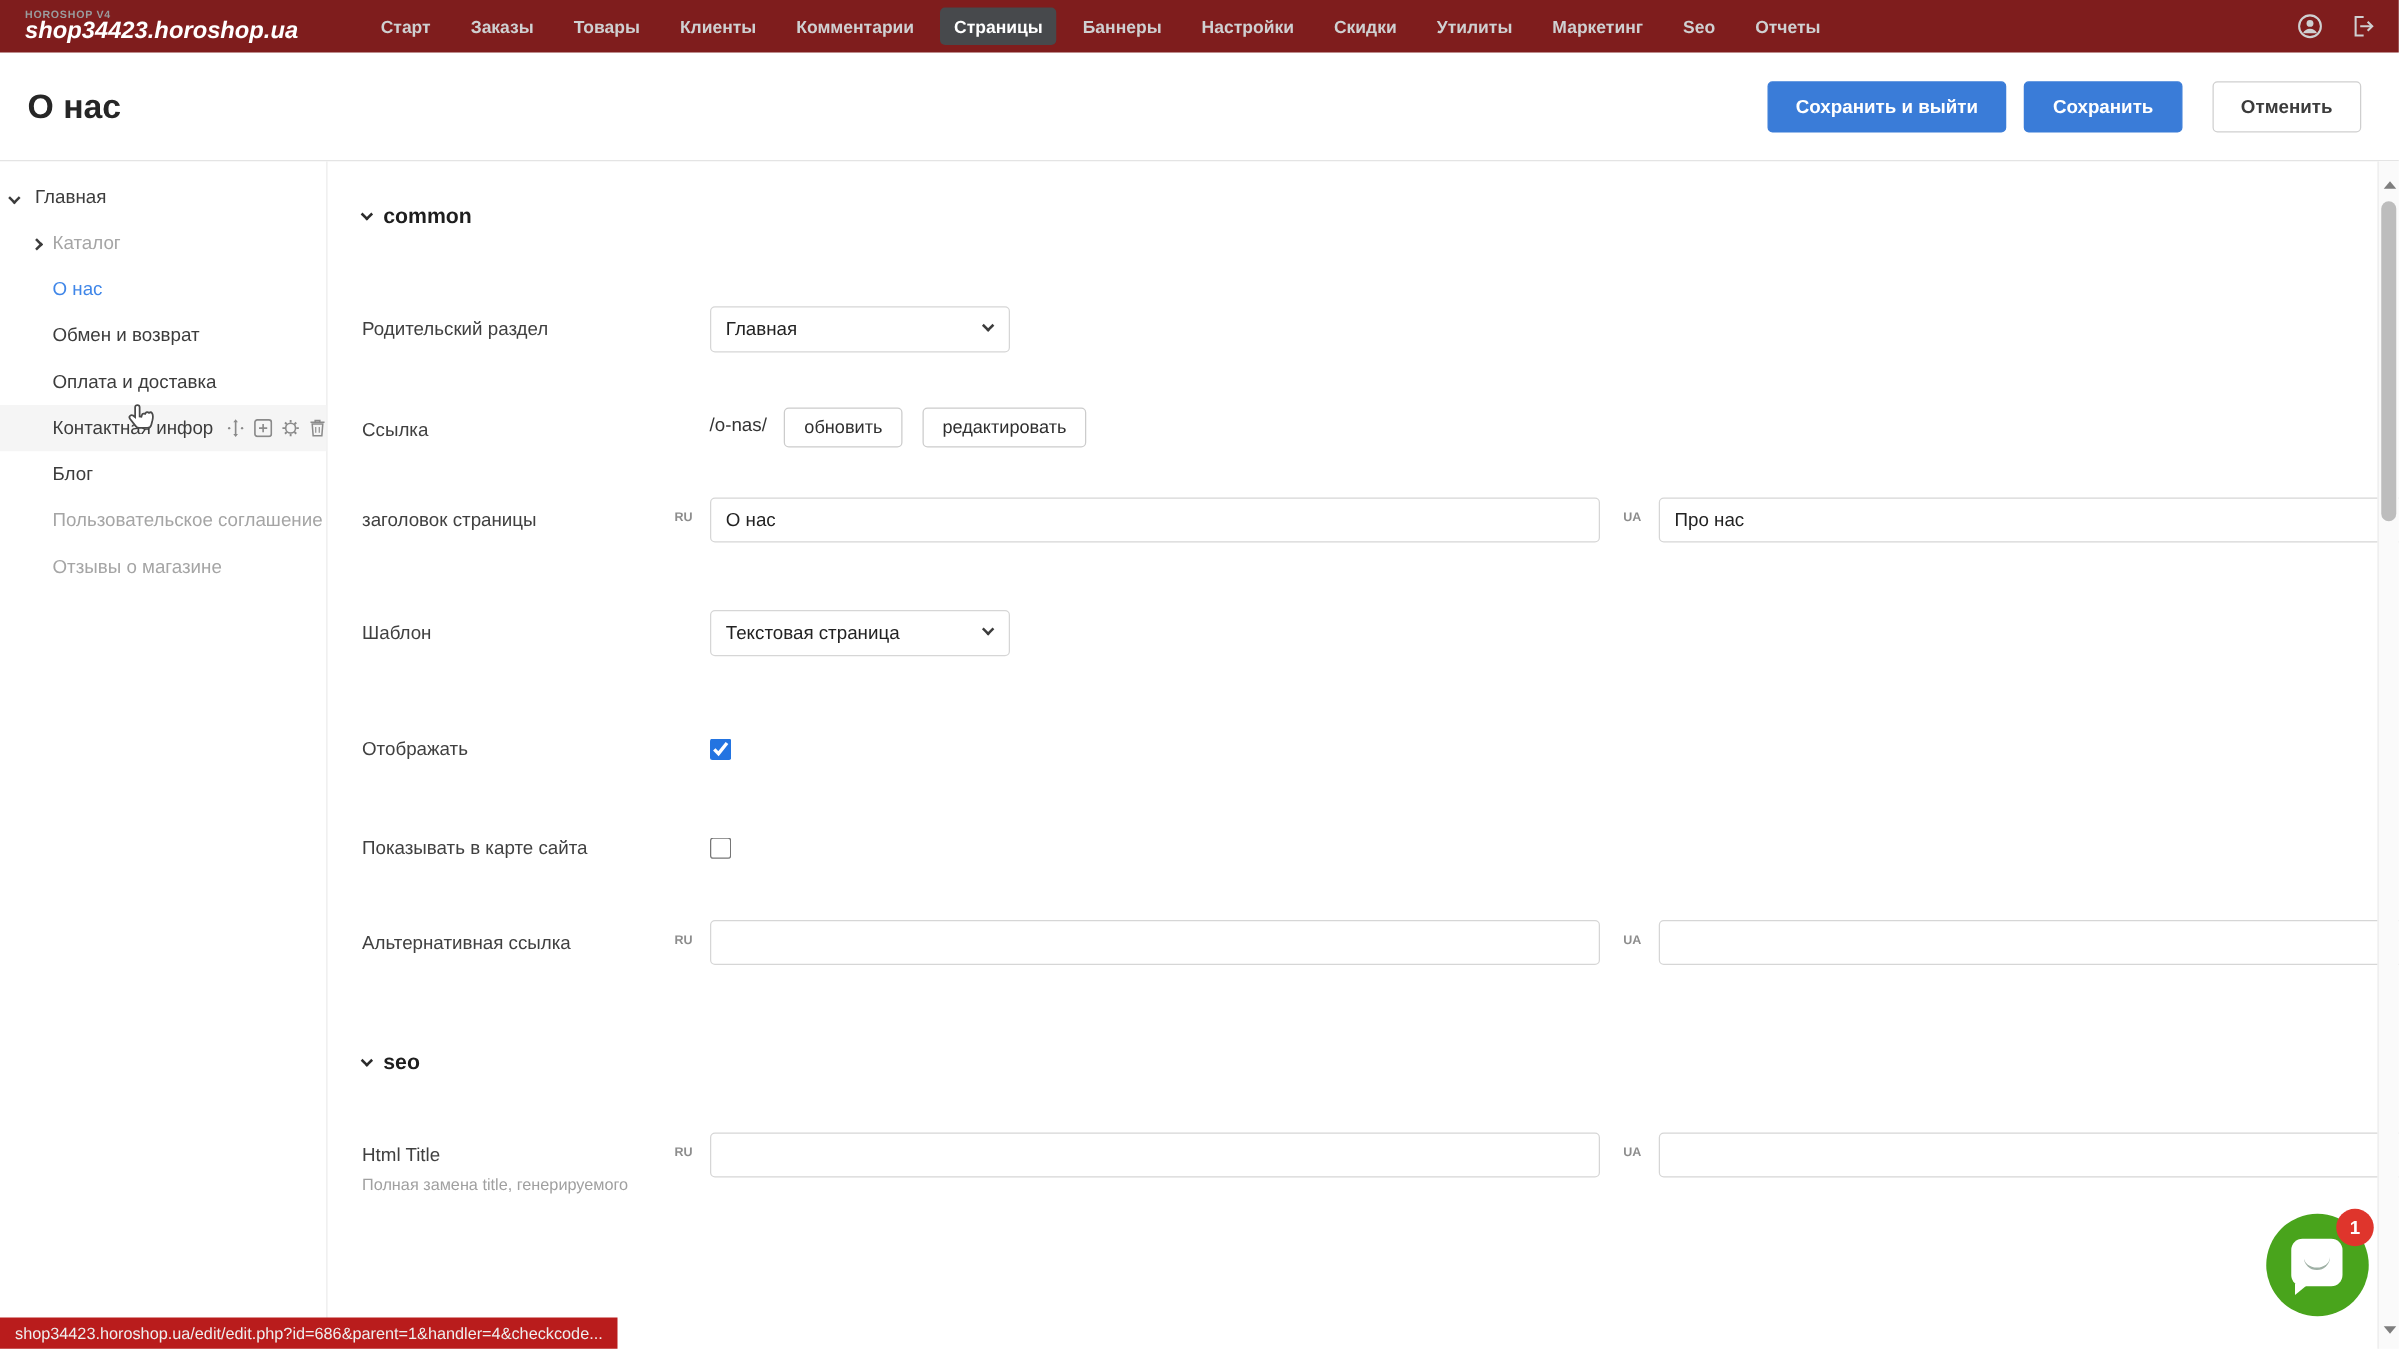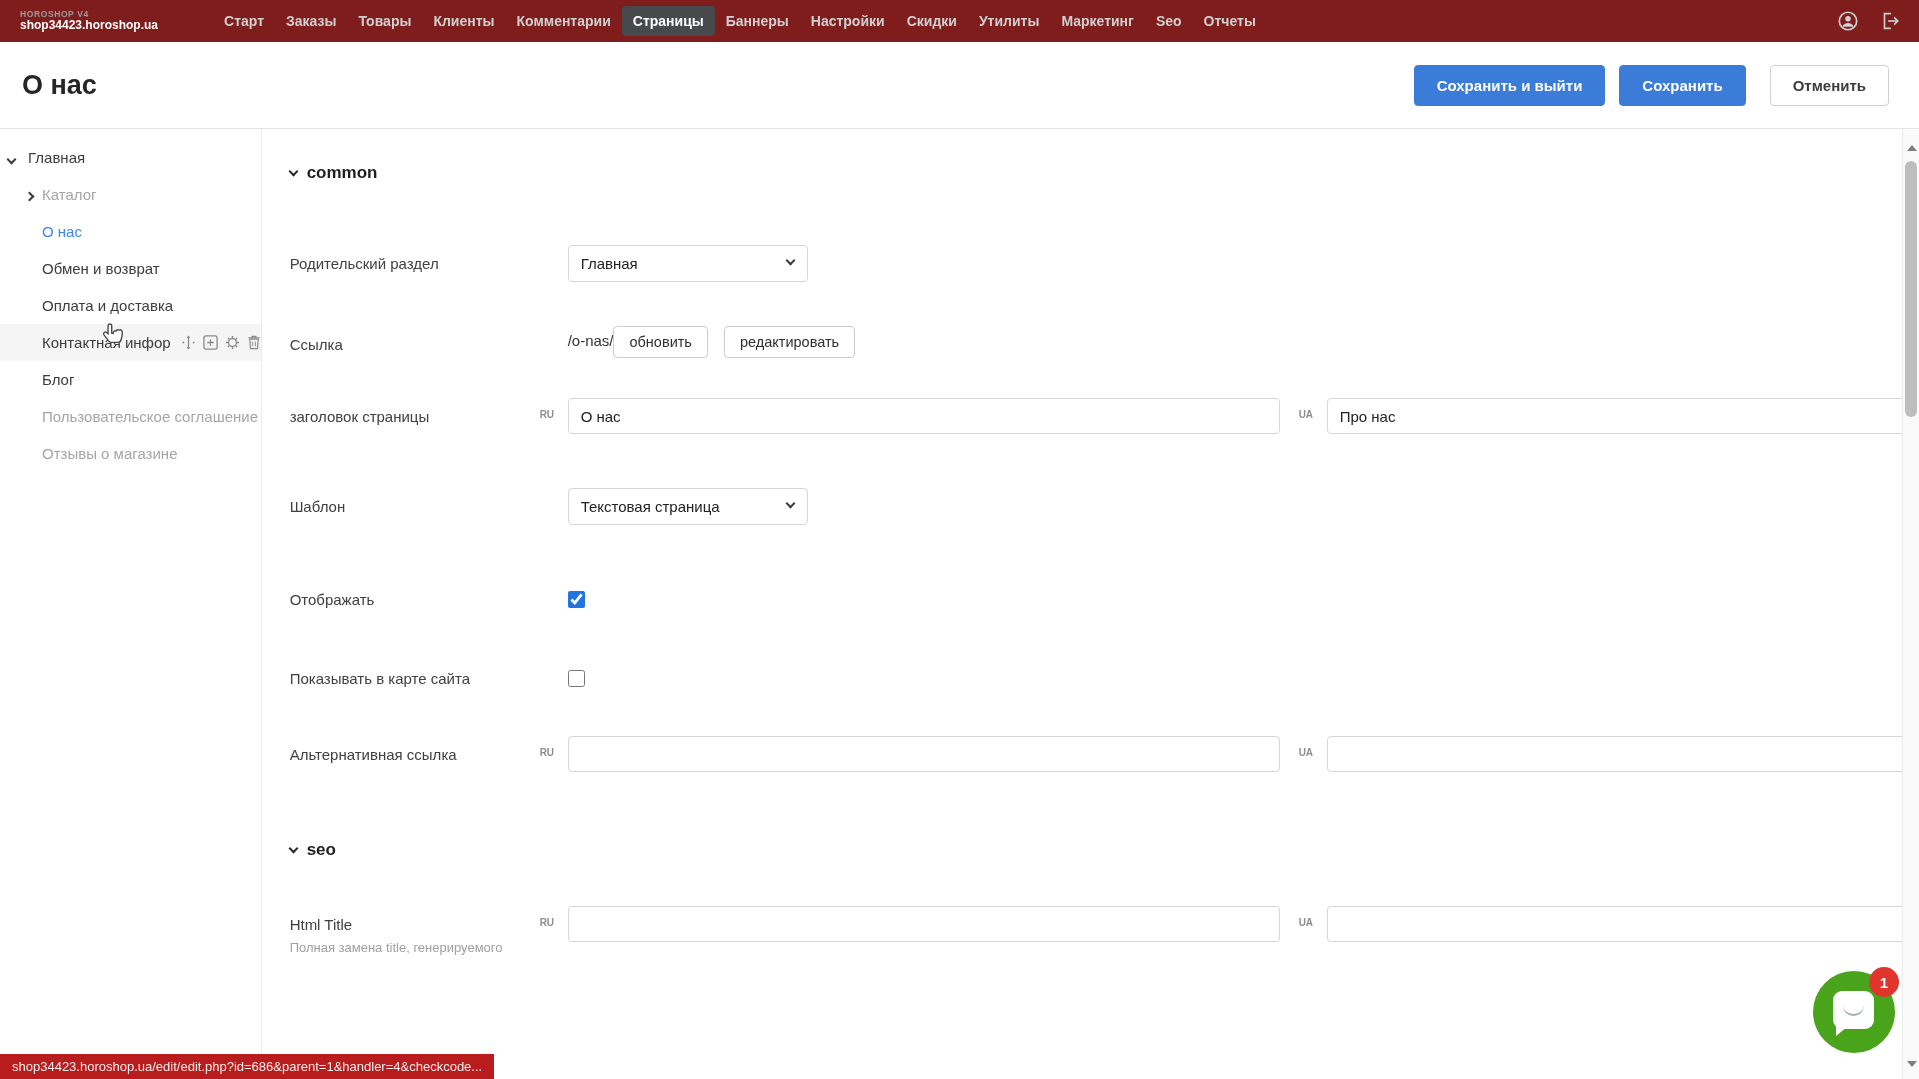--- a/index.html
+++ b/index.html
@@ -4,22 +4,22 @@
 <style>
   * { margin:0; padding:0; box-sizing:border-box; }
   html,body { width:1919px; height:1079px; overflow:hidden; background:#fff;
     font-family:"Liberation Sans","DejaVu Sans",sans-serif; }
 
   
   .topbar { position:absolute; top:0; left:0; width:1919px; height:42px;
     background:#7f1d1d; display:flex; align-items:center; z-index:30; }
   .brand { margin-left:20px; line-height:1.05; cursor:pointer; }
   .brand-small { font-size:8.5px; letter-spacing:.6px; color:#9a9c9e; font-weight:700; }
-  .brand-domain { font-size:12px; color:#fff; font-weight:700; }
-  .nav { display:flex; align-items:center; margin-left:55px; gap:0; }
+  .brand-domain { font-size:19px; color:#fff; font-weight:700;font-style:italic; }
+  .nav { display:flex; align-items:center; margin-left:55px; gap:10px; }
   .nav-item { color:#cfd0d1; font-size:14px; font-weight:600; padding:7px 11px;
     border-radius:4px; cursor:pointer; white-space:nowrap; }
   .nav-item.active { background:#47494c; color:#fff; }
   .topbar-right { margin-left:auto; margin-right:18px; display:flex; align-items:center; gap:20px; }
   .tb-icon { width:22px; height:22px; cursor:pointer; display:block; }
 
   
   .header { position:absolute; top:42px; left:0; width:1919px; height:87px; background:#fff;
     border-bottom:1px solid #e4e4e4; display:flex; align-items:center; z-index:20; }
   .page-title { margin-left:22px; font-size:27px; color:#262626; }
@@ -62,21 +62,21 @@
   .flabel .note { font-size:13px; color:#a0a0a0; margin-top:4px; }
   .langcol { width:28px; padding-top:11px; font-size:10px; font-weight:700; color:#8d8d8d; }
   .ctrl-col { display:flex; flex-direction:row; gap:19px; }
   .ctrl-line { display:flex; align-items:flex-start; }
   .text-input { width:712px; height:36px; border:1px solid #d6d6d6; border-radius:4px;
     font-size:15px; color:#222; padding:0 12px; font-family:inherit; outline:none; }
   .sel { width:240px; height:37px; border:1px solid #d6d6d6; border-radius:4px; background:#fff;
     display:flex; align-items:center; font-size:15px; color:#222; padding:0 12px; cursor:pointer;
     position:relative; }
   .sel .chev { position:absolute; right:13px; top:14px; }
-  .link-val { font-size:15px; color:#333; padding-top:6px; }
+  .link-val { font-size:15px; color:#333; padding-top:6px; margin-right:14px; }
   .mini-btn { height:32px; background:#fff; border:1px solid #ccc; border-radius:4px;
     font-size:14.5px; color:#2e2e2e; padding:0 15px; margin-right:16px; cursor:pointer; font-family:inherit; }
   .cbx { width:17px; height:17px; accent-color:#2374e1; margin-top:10px; cursor:pointer; }
 
   
   .scrollbar { position:absolute; top:129px; right:0; width:17px; height:950px;
     background:#fafafa; border-left:1px solid #ececec; z-index:25; }
   .sb-up, .sb-down { position:absolute; left:4px; width:0; height:0;
     border-left:5px solid transparent; border-right:5px solid transparent; }
   .sb-up { top:16px; border-bottom:6px solid #7e7e7e; }

